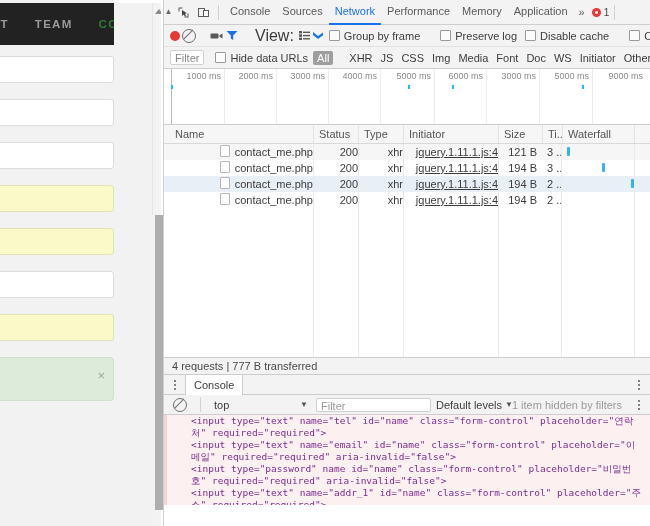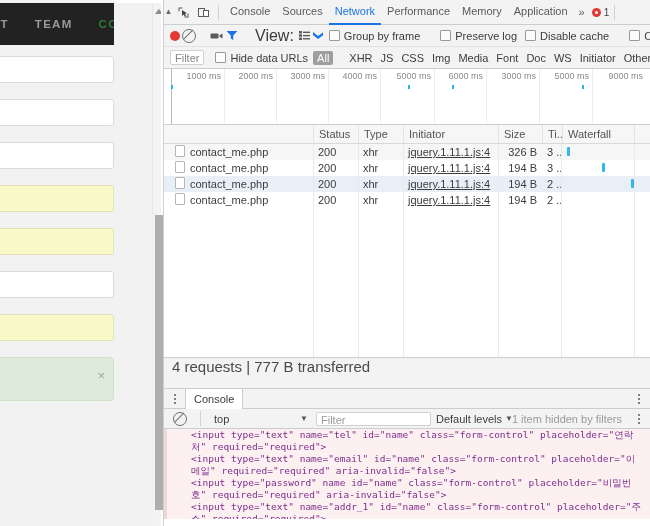--- a/index.html
+++ b/index.html
@@ -101,31 +101,31 @@
   .reqtable{position:relative;background:#fff;}
   .thead{position:relative;height:18px;background:#f6f6f6;border-bottom:1px solid #d9d9d9;}
   .th{position:absolute;top:0;height:18px;line-height:18px;font-size:11px;color:#545454;padding-left:5px;
       box-sizing:border-box;border-left:1px solid #e4e4e4;white-space:nowrap;overflow:hidden;}
   .th.first{border-left:none;}
   .rows{position:relative;height:213px;background:#fff;}
   .row{position:relative;height:16px;}
   .row.odd{background:#f6f6f6;}
   .row.sel{background:#e9eff7;}
   .cell{position:absolute;top:0;height:16px;line-height:16px;font-size:11px;color:#3c3c3c;
-        padding-left:5px;box-sizing:border-box;white-space:nowrap;overflow:hidden;}
+        padding-left:5px;box-sizing:border-box;white-space:nowrap;overflow:hidden;text-align:right;}
   .cell.num{text-align:right;padding-right:5px;padding-left:0;}
   .cell a{color:#3c3c3c;text-decoration:underline;}
   .fileicon{display:inline-block;width:8px;height:10px;border:1px solid #b6b6b6;background:#fff;
             vertical-align:-1px;margin-right:5px;border-radius:1px;}
   .colsep{position:absolute;top:0;bottom:0;width:1px;background:#eaeaea;}
   .wfbar{position:absolute;width:3px;height:9px;background:#33b5f5;border-radius:1px;top:3px;}
 
   
-  .summary{position:relative;height:32px;background:#f3f3f3;border-top:1px solid #cdcdcd;
-           border-bottom:1px solid #cdcdcd;line-height:17px;font-size:15px;color:#4a4a4a;padding-left:8px;box-sizing:border-box;}
+  .summary{position:relative;height:18px;background:#f3f3f3;border-top:1px solid #cdcdcd;
+           border-bottom:1px solid #cdcdcd;line-height:17px;font-size:11px;color:#4a4a4a;padding-left:8px;box-sizing:border-box;}
 
   
   .drawer-tabbar{position:relative;height:20px;background:#f3f3f3;border-bottom:1px solid #cdcdcd;
                  display:flex;align-items:center;padding-left:4px;box-sizing:border-box;}
   .dtab{height:20px;line-height:20px;font-size:11px;color:#3c3c3c;padding:0 8px;background:#fff;
         border-left:1px solid #cdcdcd;border-right:1px solid #cdcdcd;box-sizing:border-box;}
   .drawer-toolbar{position:relative;height:20px;background:#f3f3f3;border-bottom:1px solid #cdcdcd;
                   display:flex;align-items:center;padding-left:6px;box-sizing:border-box;gap:5px;}
   .ctxsel{width:100px;height:14px;font-size:11px;color:#3c3c3c;display:flex;align-items:center;
           justify-content:space-between;padding:0 3px;box-sizing:border-box;}
@@ -316,20 +316,21 @@
         <div class="ov-lab" style="left:482px">9000 ms</div>
       </div>
       <div class="ov-tick" style="left:7px"></div>
       <div class="ov-tick" style="left:244px"></div>
       <div class="ov-tick" style="left:288px"></div>
       <div class="ov-tick" style="left:418px"></div>
     </div>
 
     <div class="reqtable">
       <div class="thead">
+        <div class="th first" style="left:6px;width:143px">Name</div>
         <div class="th" style="left:149px;width:45px">Status</div>
         <div class="th" style="left:194px;width:45px">Type</div>
         <div class="th" style="left:239px;width:95px">Initiator</div>
         <div class="th" style="left:334px;width:44px">Size</div>
         <div class="th" style="left:378px;width:20px">Ti...</div>
         <div class="th" style="left:398px;width:72px">Waterfall</div>
         <div class="th" style="left:470px;width:17px"></div>
       </div>
 
       <div class="rows">
@@ -340,21 +341,21 @@
           <div class="colsep" style="left:239px"></div>
             <div class="colsep" style="left:334px"></div>
           <div class="colsep" style="left:397px"></div>
             <div class="colsep" style="left:470px"></div>
           <div class="cell" style="left:6px;width:143px">
             <span class="fileicon"></span><span>contact_me.php</span>
           </div>
           <div class="cell" style="left:149px;width:45px">200</div>
           <div class="cell" style="left:194px;width:45px">xhr</div>
           <div class="cell" style="left:239px;width:95px"><a href="#">jquery.1.11.1.js:4</a></div>
-          <div class="cell num" style="left:334px;width:44px">326 B</div>
+          <div class="cell num" style="left:334px;width:44px">121 B</div>
           <div class="cell" style="left:378px;width:19px">3 ...</div>
           <div class="wfbar" style="left:403px"></div>
         </div>
 
         <div class="row">
           <div class="colsep" style="left:149px"></div>
             <div class="colsep" style="left:194px"></div>
           <div class="colsep" style="left:239px"></div>
             <div class="colsep" style="left:334px"></div>
           <div class="colsep" style="left:397px"></div>

